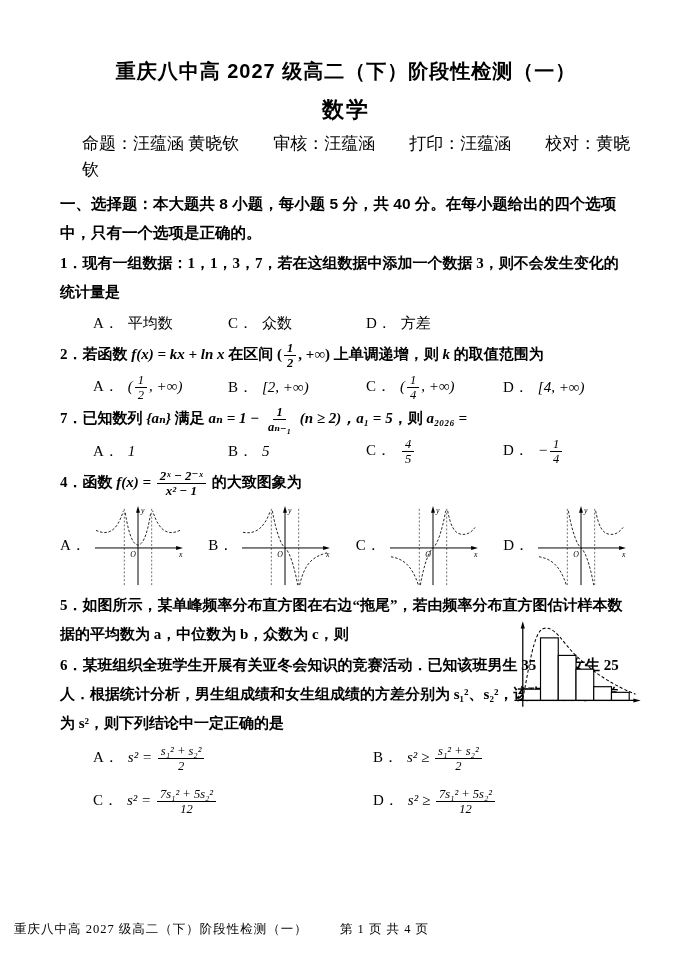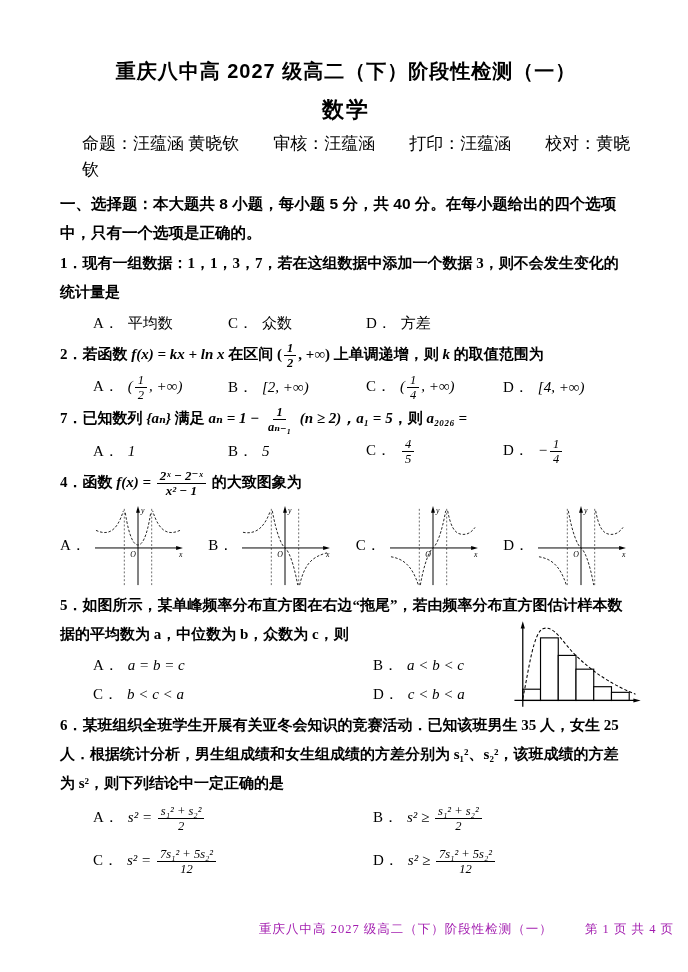--- a/index.html
+++ b/index.html
@@ -50,22 +50,22 @@
   .graph text{font-size:8px;font-style:italic;font-family:"Liberation Serif","DejaVu Serif",serif;fill:#000;}
   
   .q5{position:relative;}
   .hist{position:absolute;right:-12px;top:26px;}
   svg.histsvg{width:136px;height:96px;display:block;}
   .histsvg .axis{stroke:#000;stroke-width:1.2;fill:none;}
   .histsvg .arrow{fill:#000;stroke:none;}
   #hist-bars rect{fill:#fff;stroke:#000;stroke-width:1.1;}
   .histsvg .dcurve{stroke:#000;stroke-width:1;fill:none;stroke-dasharray:3 2;}
   .footer{
-    position:absolute;left:0;right:0;bottom:34px;text-align:right;
-    font-size:12.5px;color:#a21caf;letter-spacing:1px;
+    position:absolute;left:0;right:0;bottom:34px;text-align:left;
+    font-size:12.5px;color:#000000;letter-spacing:1px;
   }
   .footer span{margin:0 14px;}
 </style>
 </head>
 <body>
 
 <div class="page">
 
   <h1 class="title">重庆八中高 2027 级高二（下）阶段性检测（一）</h1>
   <h2 class="subject">数学</h2>
@@ -202,26 +202,20 @@
           <text x="92" y="55">x</text>
           <text x="53" y="10">y</text>
         </svg>
       </div>
 
     </div>
   </div>
 
   <div class="q q5">
     <p class="stem" style="padding-right:4px;">5．如图所示，某单峰频率分布直方图在右边“拖尾”，若由频率分布直方图估计样本数据的平均数为 a，中位数为 b，众数为 c，则</p>
-    <div class="opts2">
-      <span class="opt"><span class="ol">A．</span><span class="m">a = b = c</span></span>
-      <span class="opt"><span class="ol">B．</span><span class="m">a &lt; b &lt; c</span></span>
-      <span class="opt"><span class="ol">C．</span><span class="m">b &lt; c &lt; a</span></span>
-      <span class="opt"><span class="ol">D．</span><span class="m">c &lt; b &lt; a</span></span>
-    </div>
     <div class="hist">
       <svg class="histsvg" viewBox="0 0 130 92">
         <g id="hist-bars">
             <rect x="14" y="69.2" width="17" height="10.799999999999999"></rect>
             <rect x="31" y="20" width="17" height="60"></rect>
             <rect x="48" y="36.800000000000004" width="17" height="43.199999999999996"></rect>
             <rect x="65" y="50" width="17" height="30"></rect>
             <rect x="82" y="66.8" width="17" height="13.2"></rect>
             <rect x="99" y="72.2" width="17" height="7.800000000000001"></rect>
           </g>

